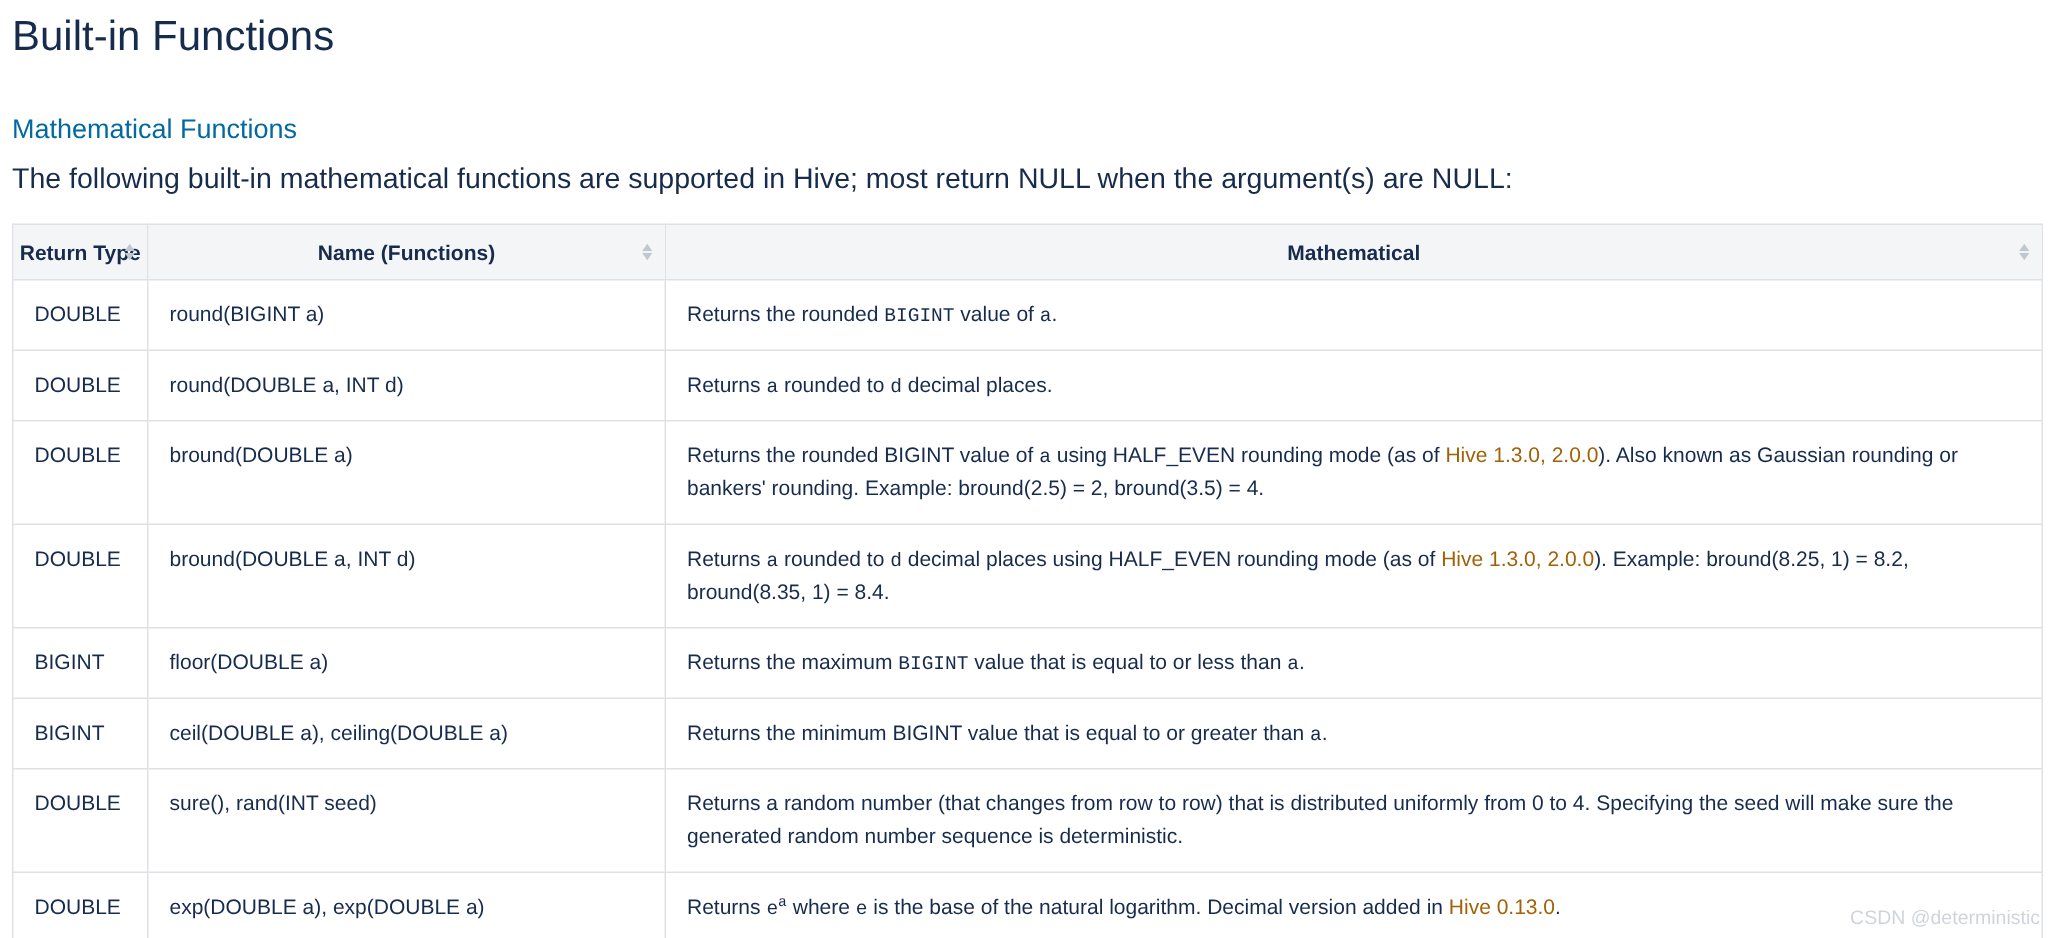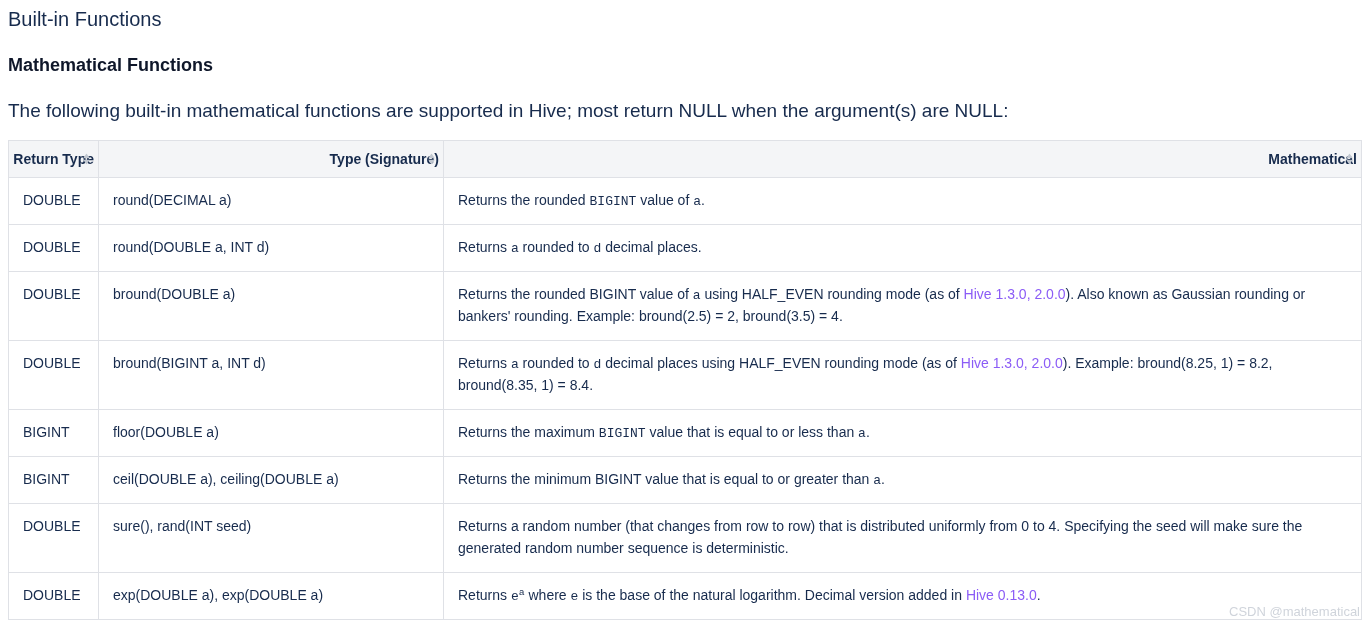--- a/index.html
+++ b/index.html
@@ -5,44 +5,44 @@
   * { box-sizing: border-box; margin: 0; padding: 0; }
   body {
     font-family: "Segoe UI", Arial, sans-serif;
     color: #172b4d;
     background: #fff;
     padding: 8px 8px 8px 8px;
     font-size: 14px;
     width: 1370px;
   }
   h1 {
-    font-size: 20px;
+    font-size: 28px;
     font-weight: 400;
     color: #172b4d;
-    margin: 0 0 24px 0;
+    margin: 0 0 36px 0;
   }
   h2 {
     font-size: 18px;
-    font-weight: 700;
-    color: #0f172a;
-    margin: 0 0 24px 0;
+    font-weight: 400;
+    color: #0369a1;
+    margin: 0 0 12px 0;
   }
   p.intro {
     font-size: 19px;
     color: #172b4d;
     margin: 0 0 18px 0;
   }
   table {
     width: 100%;
     border-collapse: collapse;
     border: 1px solid #dfe1e6;
   }
   thead th {
     background: #f4f5f7;
-    text-align: right;
+    text-align: center;
     padding: 10px 4px;
     border: 1px solid #dfe1e6;
     font-weight: 700;
     color: #172b4d;
     vertical-align: top;
     position: relative;
     font-size: 14px;
   }
   thead th .sorter {
     position: absolute;
@@ -59,21 +59,21 @@
     border: 1px solid #dfe1e6;
     vertical-align: top;
     line-height: 1.55;
     color: #172b4d;
   }
   code {
     font-family: Consolas, "Courier New", monospace;
     font-size: 13px;
     color: #172b4d;
   }
-  a { color: #8b5cf6; text-decoration: none; }
+  a { color: #a16207; text-decoration: none; }
   sup { font-size: 0.75em; }
   .watermark {
     position: fixed;
     bottom: 6px;
     right: 10px;
     color: #b0b7c3;
     font-size: 13px;
     opacity: 0.6;
     pointer-events: none;
   }
@@ -95,21 +95,21 @@
         <span class="sorter">
           <svg viewBox="0 0 7 5">
               <polygon points="3.5,0 7,5 0,5" fill="#c1c7d0"></polygon>
             </svg>
           <svg viewBox="0 0 7 5">
               <polygon points="0,0 7,0 3.5,5" fill="#c1c7d0"></polygon>
             </svg>
         </span>
       </th>
       <th class="col-name">
-        <span>Type (Signature)</span>
+        <span>Name (Functions)</span>
         <span class="sorter">
           <svg viewBox="0 0 7 5">
               <polygon points="3.5,0 7,5 0,5" fill="#c1c7d0"></polygon>
             </svg>
           <svg viewBox="0 0 7 5">
               <polygon points="0,0 7,0 3.5,5" fill="#c1c7d0"></polygon>
             </svg>
         </span>
       </th>
       <th>
@@ -121,36 +121,36 @@
           <svg viewBox="0 0 7 5">
               <polygon points="0,0 7,0 3.5,5" fill="#c1c7d0"></polygon>
             </svg>
         </span>
       </th>
     </tr>
   </thead>
   <tbody id="tbody">
       <tr>
         <td>DOUBLE</td>
-        <td>round(DECIMAL a)</td>
+        <td>round(BIGINT a)</td>
         <td>Returns the rounded <code>BIGINT</code> value of <code>a</code>.</td>
       </tr>
       <tr>
         <td>DOUBLE</td>
         <td>round(DOUBLE a, INT d)</td>
         <td>Returns <code>a</code> rounded to <code>d</code> decimal places.</td>
       </tr>
       <tr>
         <td>DOUBLE</td>
         <td>bround(DOUBLE a)</td>
         <td>Returns the rounded BIGINT value of <code>a</code> using HALF_EVEN rounding mode (as of <a href="#">Hive 1.3.0, 2.0.0</a>). Also known as Gaussian rounding or bankers' rounding. Example: bround(2.5) = 2, bround(3.5) = 4.</td>
       </tr>
       <tr>
         <td>DOUBLE</td>
-        <td>bround(BIGINT a, INT d)</td>
+        <td>bround(DOUBLE a, INT d)</td>
         <td>Returns <code>a</code> rounded to <code>d</code> decimal places using HALF_EVEN rounding mode (as of <a href="#">Hive 1.3.0, 2.0.0</a>). Example: bround(8.25, 1) = 8.2, bround(8.35, 1) = 8.4.</td>
       </tr>
       <tr>
         <td>BIGINT</td>
         <td>floor(DOUBLE a)</td>
         <td>Returns the maximum <code>BIGINT</code> value that is equal to or less than <code>a</code>.</td>
       </tr>
       <tr>
         <td>BIGINT</td>
         <td>ceil(DOUBLE a), ceiling(DOUBLE a)</td>
@@ -162,13 +162,13 @@
         <td>Returns a random number (that changes from row to row) that is distributed uniformly from 0 to 4. Specifying the seed will make sure the generated random number sequence is deterministic.</td>
       </tr>
       <tr>
         <td>DOUBLE</td>
         <td>exp(DOUBLE a), exp(DOUBLE a)</td>
         <td>Returns <code>e<sup>a</sup></code> where <code>e</code> is the base of the natural logarithm. Decimal version added in <a href="#">Hive 0.13.0</a>.</td>
       </tr>
     </tbody>
 </table>
 
-<div class="watermark">CSDN @mathematical</div>
+<div class="watermark">CSDN @deterministic</div>
 
 </body></html>

